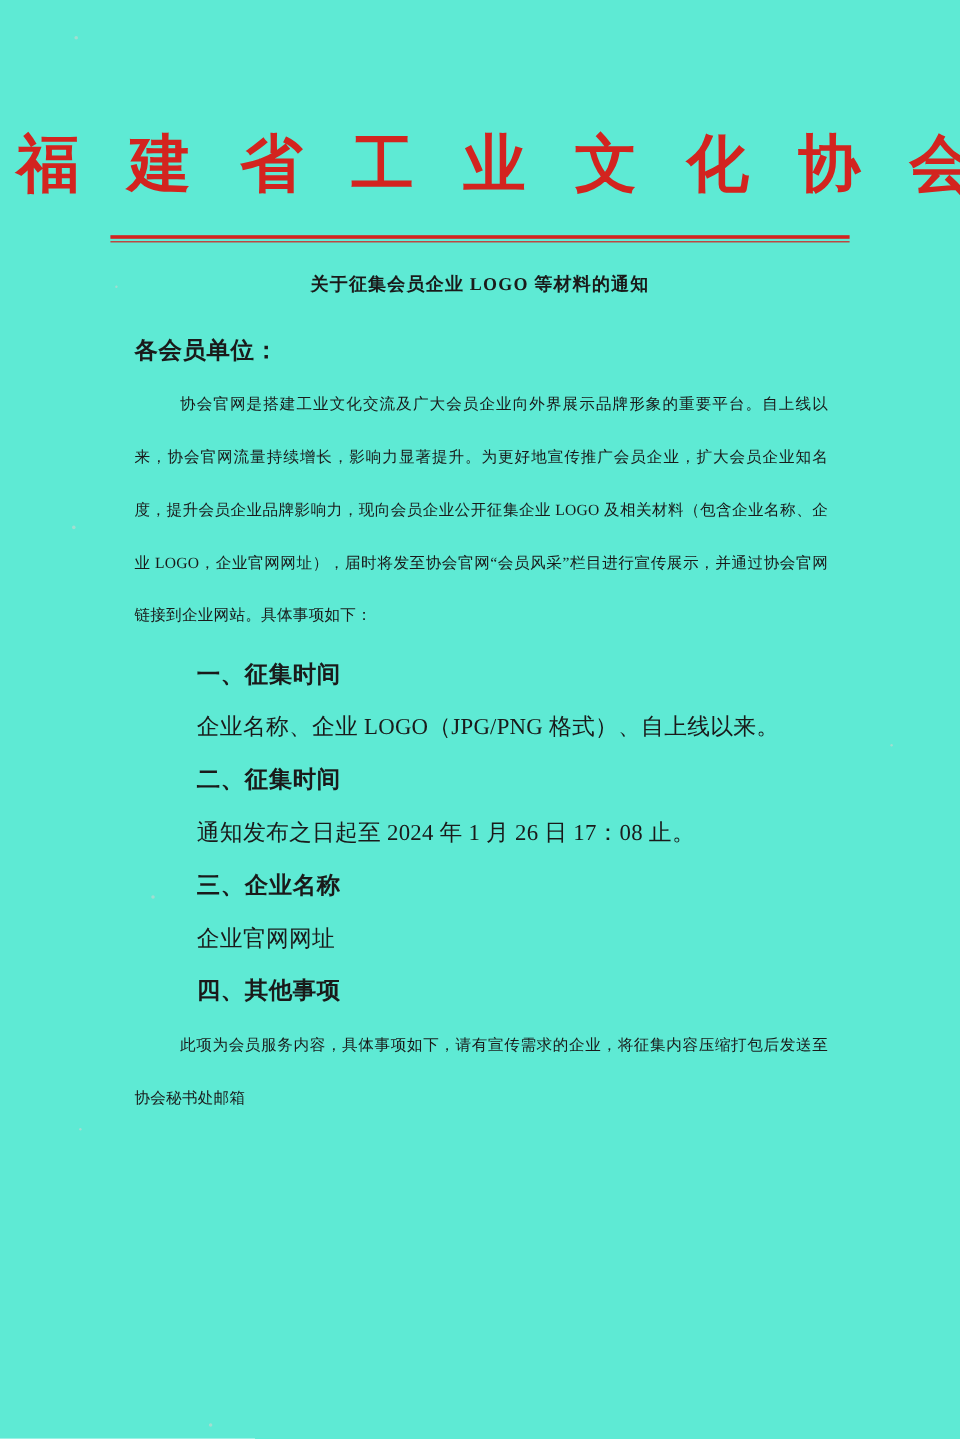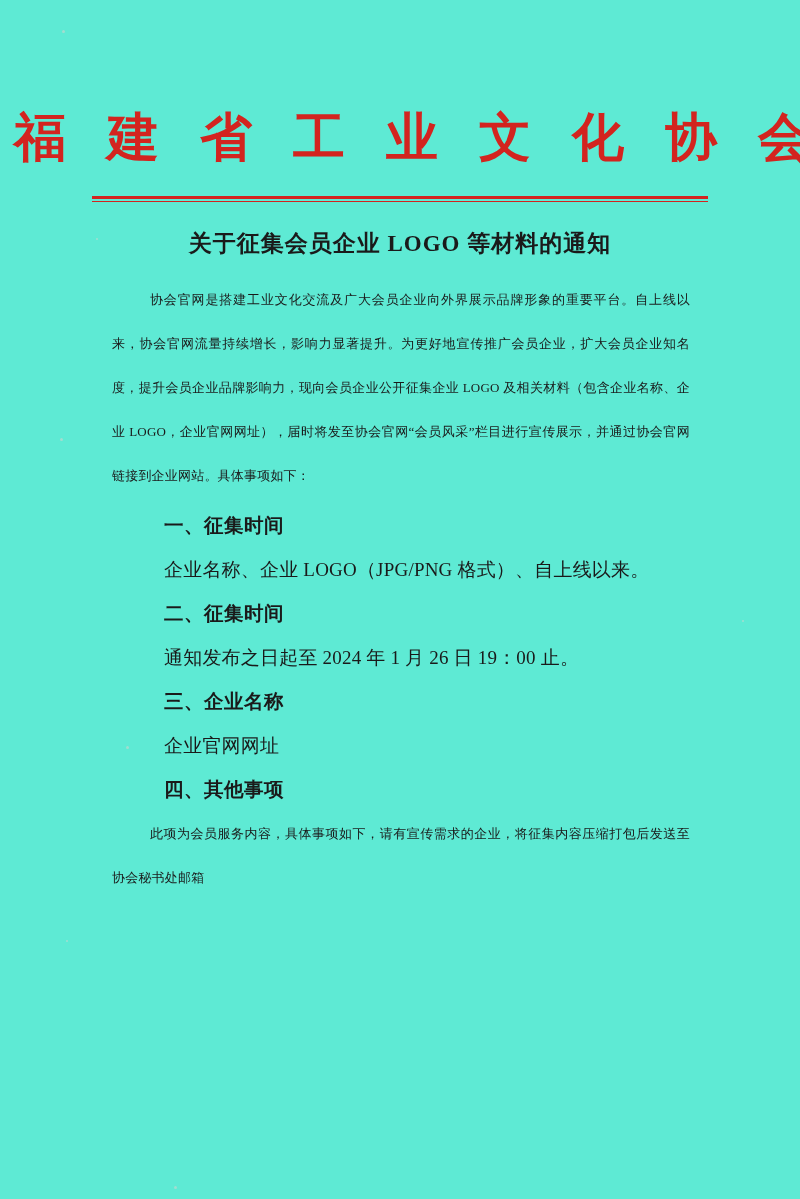--- a/index.html
+++ b/index.html
@@ -63,21 +63,21 @@
     height: 1px;
     background: #d3241f;
   }
 
   .doc-title {
     position: absolute;
     top: 228px;
     left: 0;
     width: 800px;
     text-align: center;
-    font-size: 23px;
+    font-size: 15px;
     font-weight: bold;
     letter-spacing: 1px;
   }
 
   .body-area {
     position: absolute;
     top: 278px;
     left: 112px;
     width: 578px;
   }
@@ -135,30 +135,31 @@
   <div class="rule-wrap">
     <div class="rule-thick"></div>
     <div class="rule-gap"></div>
     <div class="rule-thin"></div>
   </div>
 
   <div class="doc-title">关于征集会员企业 LOGO 等材料的通知</div>
 
   <div class="body-area">
 
+    <p class="salutation">各会员单位：</p>
 
     <p class="para indent">协会官网是搭建工业文化交流及广大会员企业向外界展示品牌形象的重要平台。自上线以来，协会官网流量持续增长，影响力显著提升。为更好地宣传推广会员企业，扩大会员企业知名度，提升会员企业品牌影响力，现向会员企业公开征集企业 LOGO 及相关材料（包含企业名称、企业 LOGO，企业官网网址），届时将发至协会官网“会员风采”栏目进行宣传展示，并通过协会官网链接到企业网站。具体事项如下：</p>
 
     <div class="spacer-sm"></div>
 
     <p class="section-head">一、征集时间</p>
     <p class="section-body">企业名称、企业 LOGO（JPG/PNG 格式）、自上线以来。</p>
 
     <p class="section-head">二、征集时间</p>
-    <p class="section-body">通知发布之日起至 2024 年 1 月 26 日 19：00 止。</p>
+    <p class="section-body">通知发布之日起至 2024 年 1 月 26 日 17：08 止。</p>
 
     <p class="section-head">三、企业名称</p>
     <p class="section-body">企业官网网址</p>
 
     <p class="section-head">四、其他事项</p>
 
     <p class="para indent">此项为会员服务内容，具体事项如下，请有宣传需求的企业，将征集内容压缩打包后发送至协会秘书处邮箱</p>
   </div>
 </div>
 

